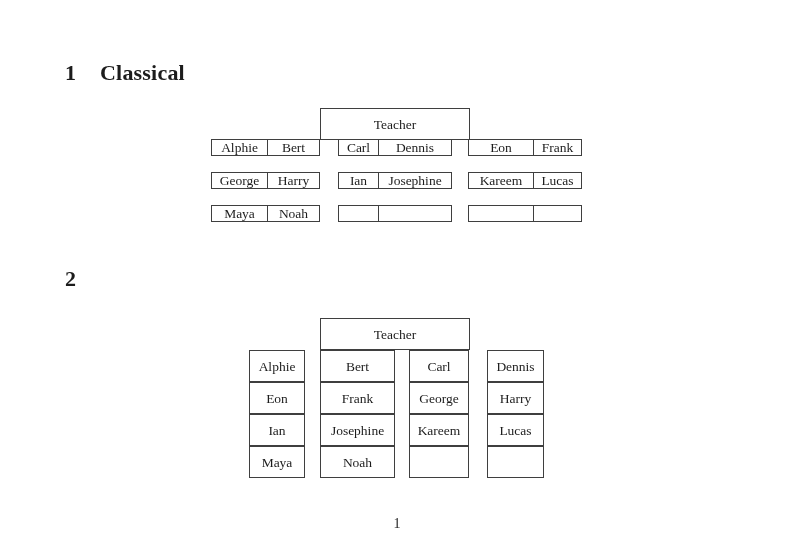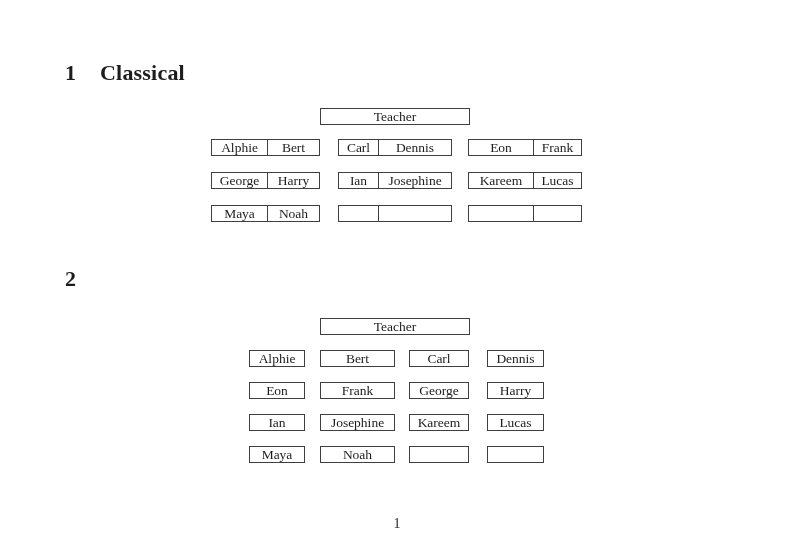--- a/index.html
+++ b/index.html
@@ -22,21 +22,21 @@
     line-height: 24px;
     letter-spacing: 0.2px;
   }
   .section-heading .sec-num { width: 35px; }
   #heading-classical  { top: 61px; }
   #heading-distributed { top: 267px; }
 
   .box {
     position: absolute;
     box-sizing: border-box;
-    height: 17px;
+    height: 32px;
     border: 1px solid var(--brd, #3f3f3f);
     display: flex;
     align-items: center;
     justify-content: center;
     font-size: 13.5px;
     line-height: 15px;
     white-space: nowrap;
   }
   .desk {
     position: absolute;

